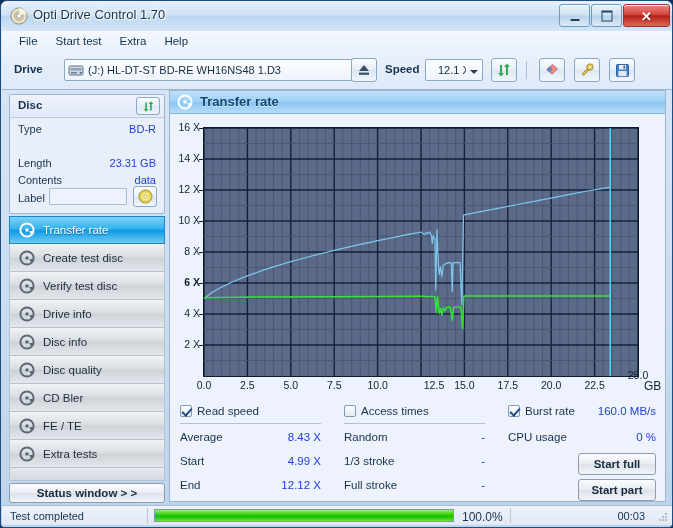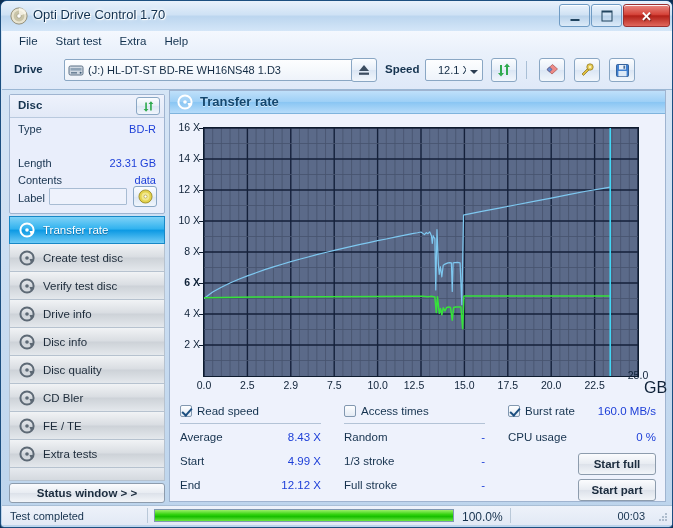--- a/index.html
+++ b/index.html
@@ -180,21 +180,21 @@
     background:#5b6a89;border:1px solid #0d1b2e;box-sizing:border-box;
   }
   .ylab{
     position:absolute;left:0;width:30px;text-align:right;
     font-size:10.5px;color:#0f2238;
   }
   .ytick{position:absolute;left:29px;width:4px;height:1px;background:#0d1b2e;}
   .xlab{
     position:absolute;text-align:center;font-size:10.5px;color:#0f2238;width:40px;
   }
-  .xunit{position:absolute;font-size:16px;color:#0f2238;}
+  .xunit{position:absolute;font-size:12px;color:#0f2238;}
   
   .stats{position:absolute;left:0;top:312px;width:497px;height:98px;}
   .chk-row{position:absolute;display:flex;align-items:center;gap:5px;}
   .chk{
     width:12px;height:12px;box-sizing:border-box;
     border:1px solid #8298b0;border-radius:2px;
     background:linear-gradient(180deg,#fdfeff 0%,#e4ebf4 100%);
     position:relative;flex:0 0 auto;
   }
   .chk.on:after{
@@ -547,24 +547,24 @@
             <line x1="0" y1="15.5" x2="434" y2="15.5" stroke="#46536d" stroke-width="0.8"></line>
             <line x1="0" y1="0" x2="434" y2="0" stroke="#14203a" stroke-width="1.4"></line>
             <path d="M0.00 170.50 L8.68 163.99 L17.36 159.19 L26.04 155.00 L34.72 151.28 L43.40 147.87 L52.08 144.77 L60.76 141.67 L69.44 138.88 L78.12 136.25 L86.80 133.61 L95.48 131.28 L104.16 128.96 L112.84 126.64 L121.52 124.47 L130.20 122.45 L138.88 120.43 L147.56 118.42 L156.24 116.41 L164.92 114.55 L173.60 112.69 L182.28 110.98 L190.96 109.12 L199.64 107.41 L208.32 105.71 L213.53 104.78 L217.00 104.01 L220.47 106.64 L222.21 104.63 L223.94 105.71 L225.68 103.85 L227.42 107.72 L228.28 115.47 L229.15 107.72 L230.89 110.83 L231.76 161.98 L232.97 101.53 L234.36 135.63 L235.23 146.48 L236.44 138.73 L237.83 148.80 L239.22 137.18 L240.44 136.40 L242.17 135.63 L243.91 134.85 L245.64 134.54 L247.38 134.85 L248.25 163.52 L249.12 134.85 L250.85 134.54 L253.46 134.38 L256.06 134.85 L257.80 176.70 L259.53 87.11 L260.40 86.80 L277.76 83.39 L295.12 80.13 L312.48 76.72 L329.84 73.31 L347.20 70.06 L364.56 66.65 L381.92 63.24 L399.28 60.45 L406.22 59.21" fill="none" stroke="#7ec8f0" stroke-width="1.2" stroke-linejoin="round" stroke-linecap="round"></path>
             <path d="M0.00 169.73 L34.72 169.26 L69.44 168.95 L121.52 168.64 L173.60 168.49 L208.32 168.33 L218.74 168.33 L223.94 168.64 L227.42 168.33 L230.89 168.95 L232.28 184.45 L233.49 168.64 L235.23 185.22 L236.44 180.57 L237.83 186.78 L239.22 179.80 L240.96 182.90 L242.69 179.49 L244.78 179.02 L246.51 179.49 L248.25 192.20 L249.64 179.49 L251.72 179.02 L254.32 179.02 L256.93 179.02 L258.66 200.72 L259.88 168.18 L260.40 168.02 L312.48 168.02 L364.56 168.02 L406.22 168.02" fill="none" stroke="#36e23a" stroke-width="1.5" stroke-linejoin="round" stroke-linecap="round"></path>
             <line x1="406.224" y1="0" x2="406.224" y2="248" stroke="#42d6f5" stroke-width="1.6"></line>
           </svg>
       </div>
       <div id="xaxis">
           <div class="xlab" style="left: 14px; top: 266px;">0.0</div>
           <div class="xlab" style="left: 57.4px; top: 266px;">2.5</div>
-          <div class="xlab" style="left: 100.8px; top: 266px;">2.9</div>
+          <div class="xlab" style="left: 100.8px; top: 266px;">5.0</div>
           <div class="xlab" style="left: 144.2px; top: 266px;">7.5</div>
           <div class="xlab" style="left: 187.6px; top: 266px;">10.0</div>
-          <div class="xlab" style="left: 224px; top: 266px;">12.5</div>
+          <div class="xlab" style="left: 244px; top: 266px;">12.5</div>
           <div class="xlab" style="left: 274.4px; top: 266px;">15.0</div>
           <div class="xlab" style="left: 317.8px; top: 266px;">17.5</div>
           <div class="xlab" style="left: 361.2px; top: 266px;">20.0</div>
           <div class="xlab" style="left: 404.6px; top: 266px;">22.5</div>
           <div class="xlab" style="left: 448px; top: 256px;">25.0</div>
         </div>
       <div class="xunit" id="xunit" style="left: 474px; top: 266px;">GB</div>
     </div>
 
     <div class="stats">

